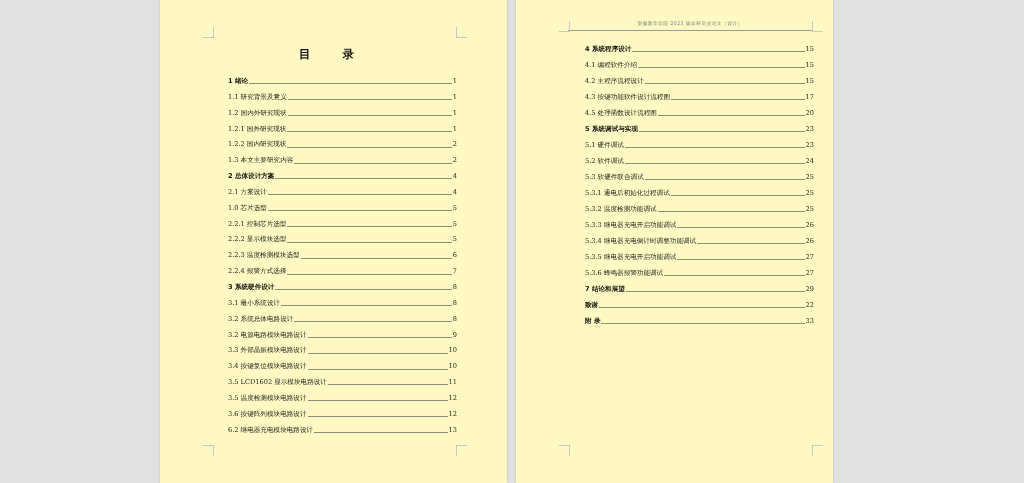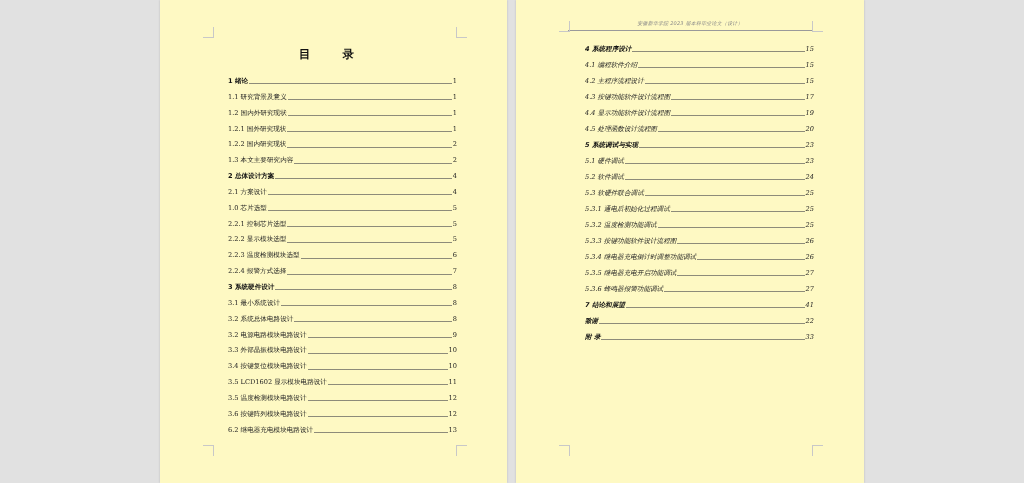--- a/index.html
+++ b/index.html
@@ -8,21 +8,21 @@
     background:#e1e1e1;
     position:relative;
     font-family:"DejaVu Serif","Liberation Serif",serif;
     color:#222;
   }
   .page {
     position:absolute; top:0; height:483px; background:#fef9c3;
     box-shadow:0 0 2px rgba(0,0,0,0.18);
   }
   #page-left { left:160px; width:347px; }
-  #page-right { left:516px; width:348px;font-style:italic; }
+  #page-right { left:516px; width:317px; }
   .corner { position:absolute; width:10px; height:10px; border-color:#c8c8c8; border-style:solid; border-width:0; }
   .c-tl { border-right-width:1px; border-bottom-width:1px; }
   .c-tr { border-left-width:1px; border-bottom-width:1px; }
   .c-bl { border-right-width:1px; border-top-width:1px; }
   .c-br { border-left-width:1px; border-top-width:1px; }
 
   .toc-title {
     position:absolute; left:0; width:100%; top:47px; text-align:center;
     font-family:"DejaVu Sans","Liberation Sans",sans-serif;
     font-size:11.5px; font-weight:bold; letter-spacing:14px; color:#111;
@@ -210,25 +210,20 @@
         <span class="t">4.2  主程序流程设计</span>
         <span class="dots"></span>
         <span class="p">15</span>
       </li>
       <li>
         <span class="t">4.3  按键功能软件设计流程图</span>
         <span class="dots"></span>
         <span class="p">17</span>
       </li>
       <li>
-        <span class="t">4.4 显示功能软件设计流程图</span>
-        <span class="dots"></span>
-        <span class="p">19</span>
-      </li>
-      <li>
         <span class="t">4.5  处理函数设计流程图</span>
         <span class="dots"></span>
         <span class="p">20</span>
       </li>
       <li class="bold">
         <span class="t">5 系统调试与实现</span>
         <span class="dots"></span>
         <span class="p">23</span>
       </li>
       <li>
@@ -250,21 +245,21 @@
         <span class="t">5.3.1  通电后初始化过程调试</span>
         <span class="dots"></span>
         <span class="p">25</span>
       </li>
       <li>
         <span class="t">5.3.2 温度检测功能调试</span>
         <span class="dots"></span>
         <span class="p">25</span>
       </li>
       <li>
-        <span class="t">5.3.3 按键功能软件设计流程图</span>
+        <span class="t">5.3.3 继电器充电开启功能调试</span>
         <span class="dots"></span>
         <span class="p">26</span>
       </li>
       <li>
         <span class="t">5.3.4 继电器充电倒计时调整功能调试</span>
         <span class="dots"></span>
         <span class="p">26</span>
       </li>
       <li>
         <span class="t">5.3.5 继电器充电开启功能调试</span>
@@ -272,21 +267,21 @@
         <span class="p">27</span>
       </li>
       <li>
         <span class="t">5.3.6 蜂鸣器报警功能调试</span>
         <span class="dots"></span>
         <span class="p">27</span>
       </li>
       <li class="bold">
         <span class="t">7 结论和展望</span>
         <span class="dots"></span>
-        <span class="p">41</span>
+        <span class="p">29</span>
       </li>
       <li class="bold">
         <span class="t">致谢</span>
         <span class="dots"></span>
         <span class="p">22</span>
       </li>
       <li class="bold">
         <span class="t">附    录</span>
         <span class="dots"></span>
         <span class="p">33</span>

